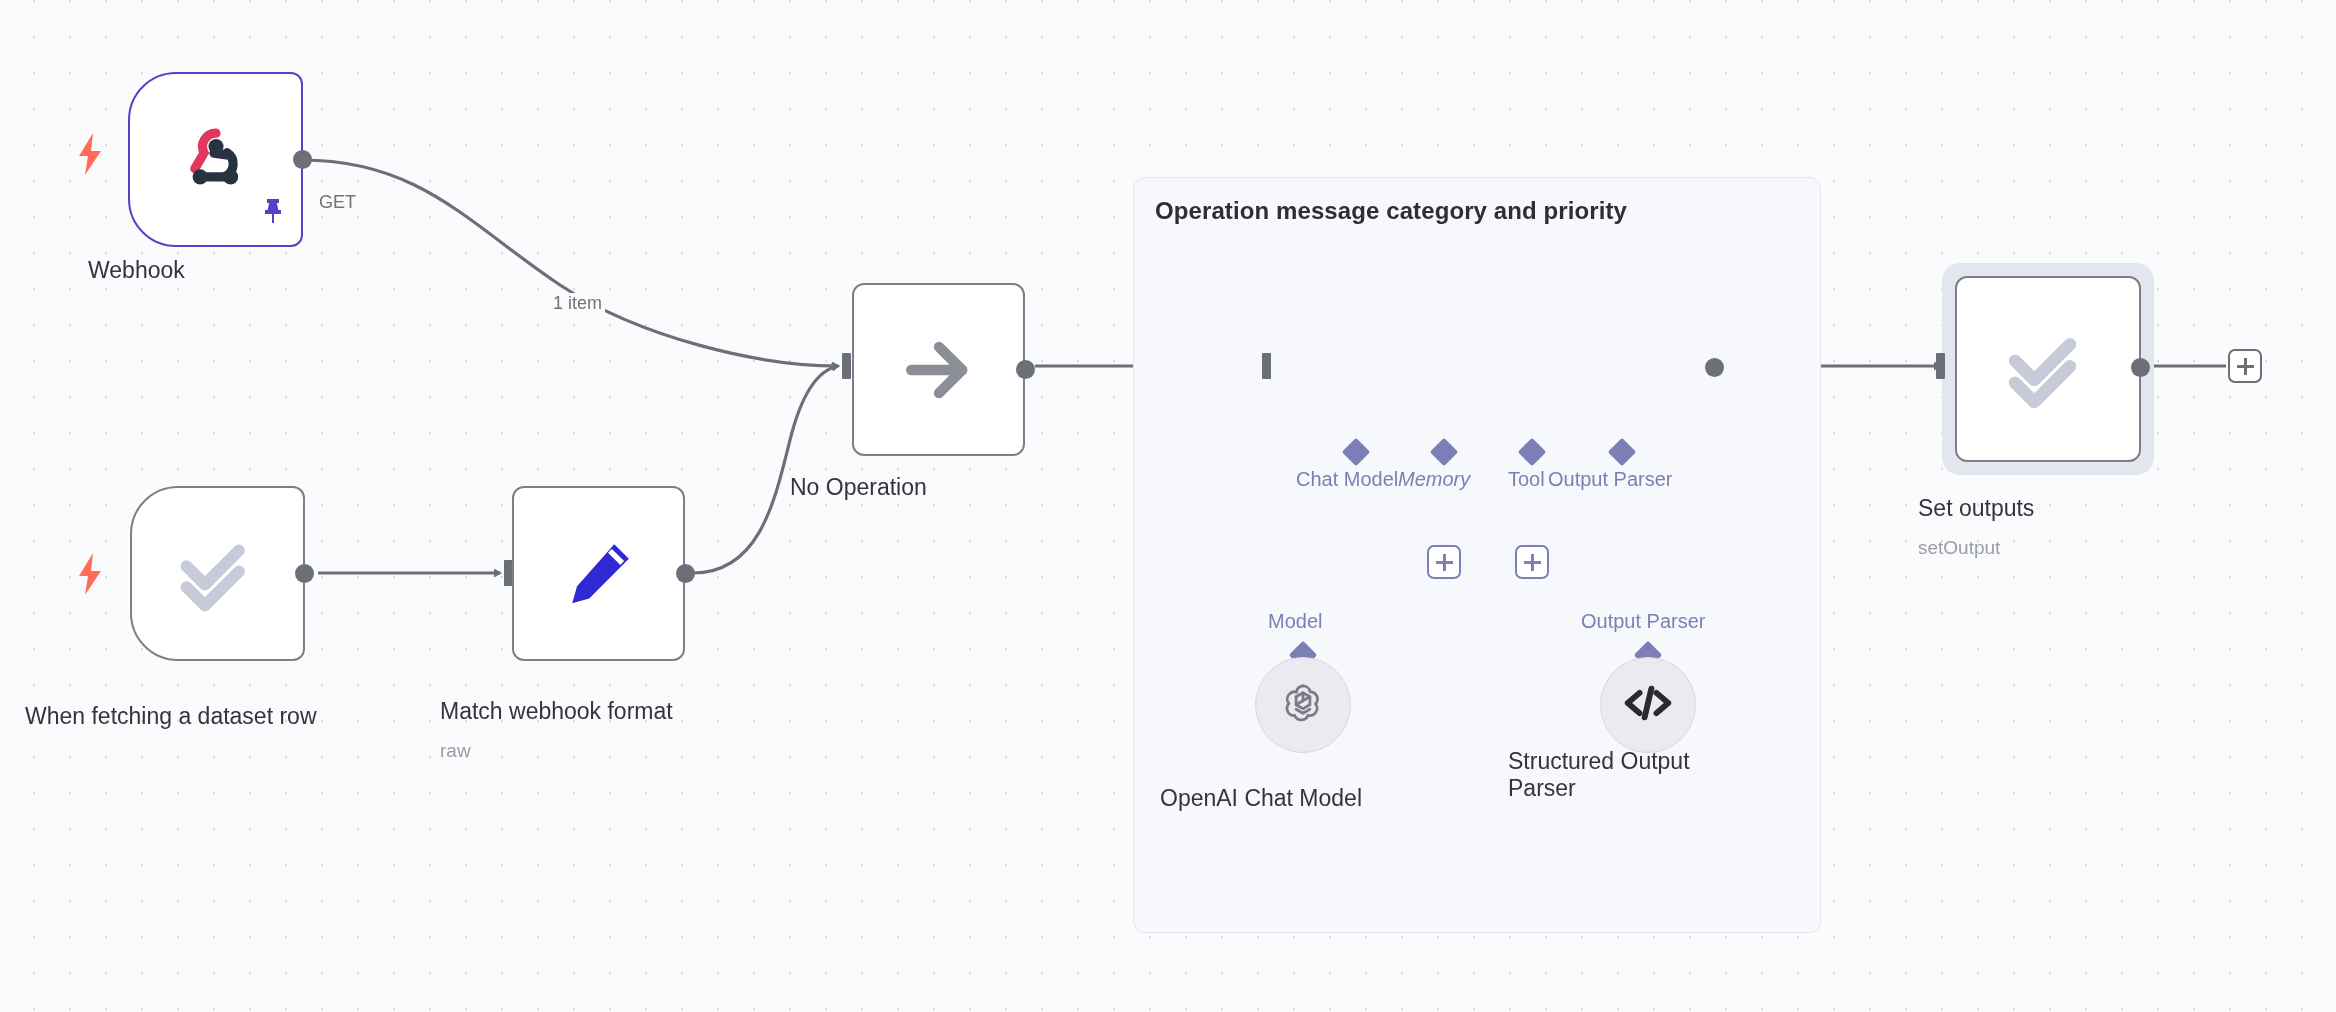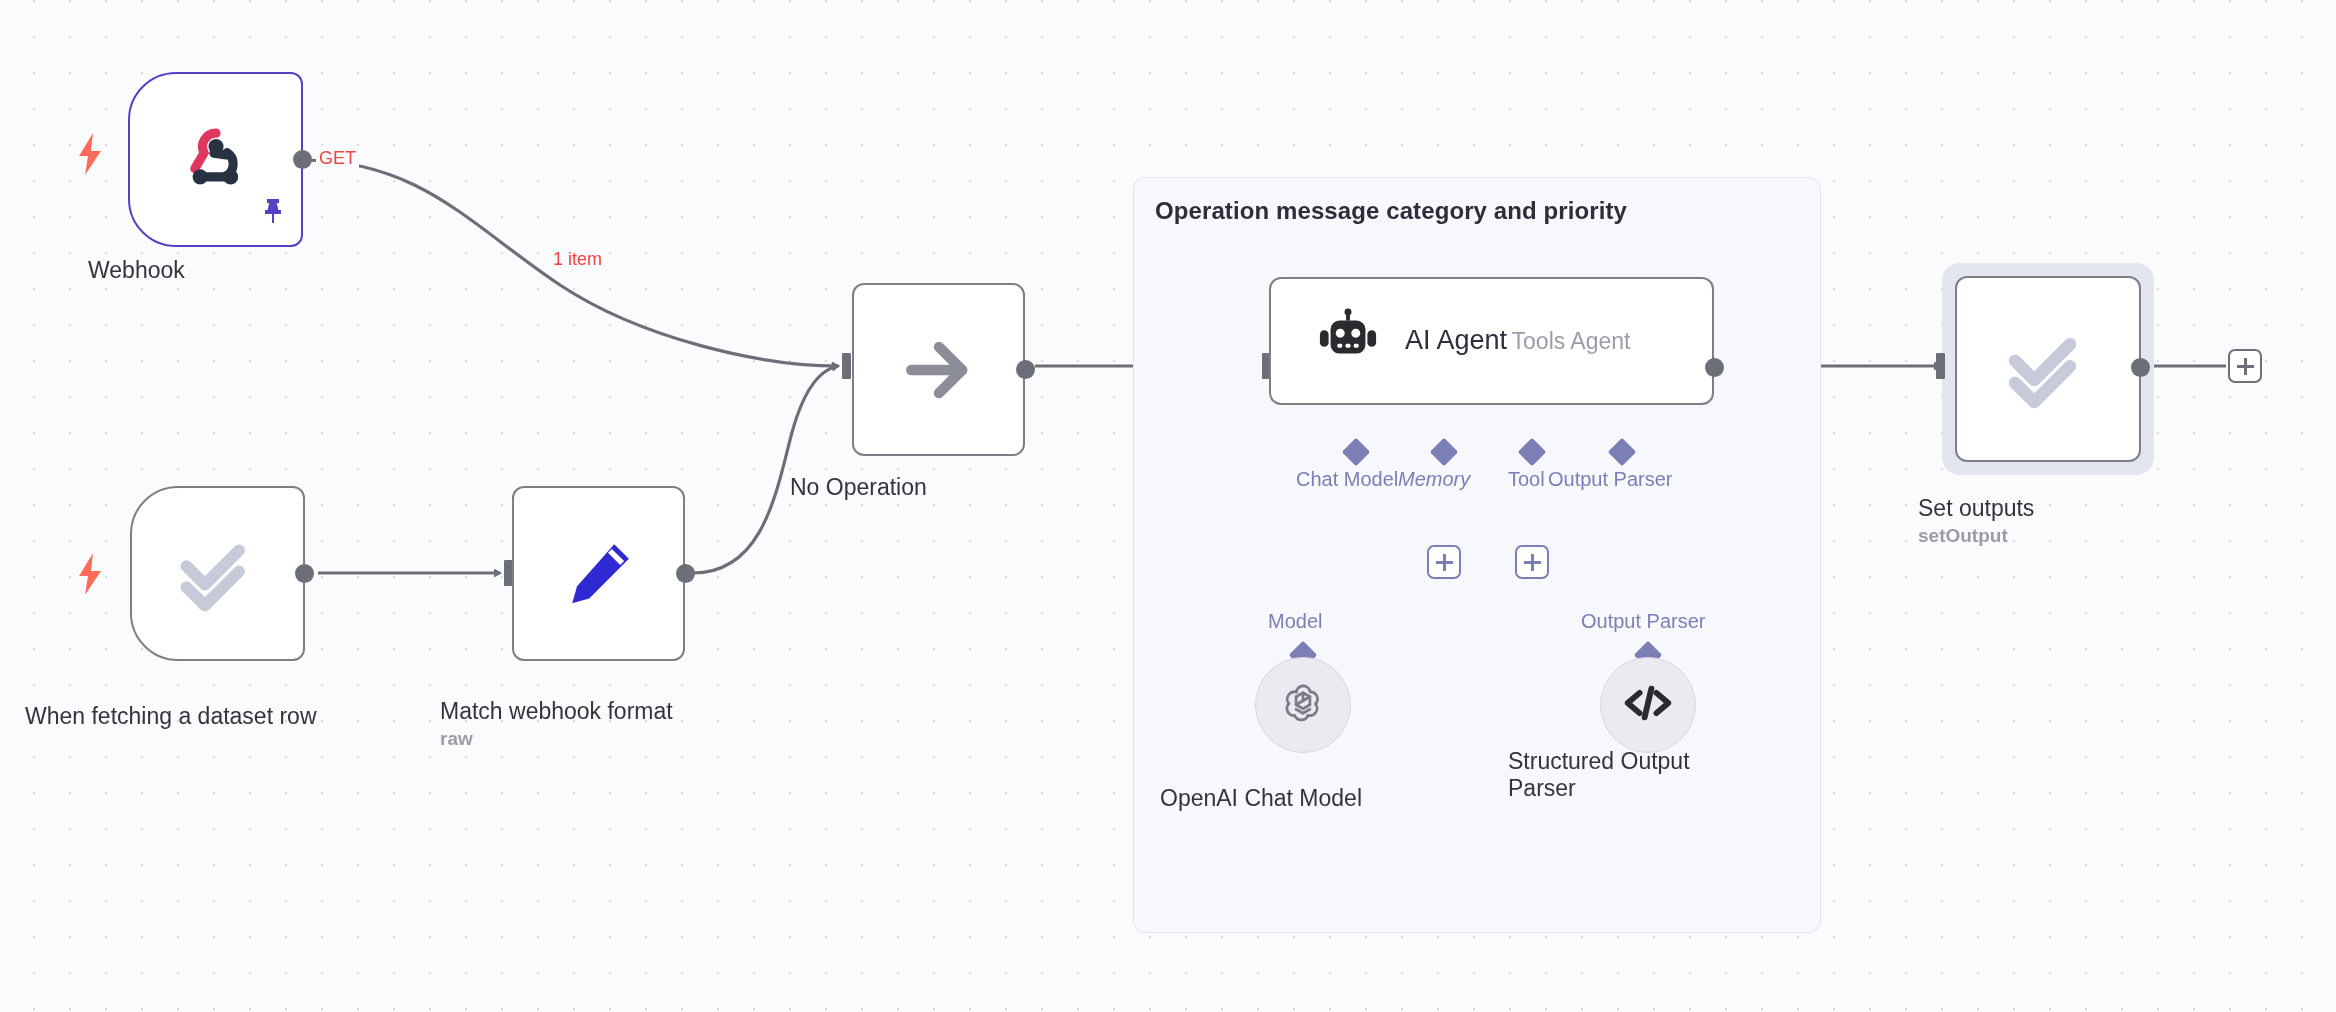--- a/index.html
+++ b/index.html
@@ -87,22 +87,21 @@
     position: absolute;
     font-size: 23px;
     color: #33343d;
     line-height: 1.18;
     white-space: pre-line;
   }
   .caption .sub {
     display: block;
     font-size: 19px;
     color: #9a9da8;
-    margin-top: 3px;
-    font-weight: bold;
+    margin-top: 15px;
   }
 
   
   .agent {
     position: absolute;
     left: 1269px;
     top: 277px;
     width: 445px;
     height: 128px;
     background: #fff;
@@ -158,24 +157,25 @@
     height: 20px;
     background: #7b7fb5;
     transform: rotate(45deg);
     border-radius: 2px;
   }
 
   
   .wire-label {
     position: absolute;
     font-size: 18px;
-    color: #ef4444;
+    color: #737373;
     background: #fafbfc;
     padding: 0 3px;
     white-space: nowrap;
+    margin-top: 44px;
   }
   .port-label {
     position: absolute;
     font-size: 20px;
     color: #7b7fb5;
     white-space: nowrap;
   }
 
   
   .plus-btn {
@@ -317,40 +317,20 @@
       <svg width="74" height="74" viewBox="0 0 64 64">
         <path d="M8 32 L52 32" stroke="#8b8d97" stroke-width="9" fill="none" stroke-linecap="round"></path>
         <path d="M32 12 L52 32 L32 52" stroke="#8b8d97" stroke-width="9" fill="none" stroke-linecap="round" stroke-linejoin="round"></path>
       </svg>
     </span>
   </div>
   <div class="port-out" style="left:1016px; top:360px;"></div>
   <div class="caption" style="left:790px; top:466px; width:300px;margin-top:8px;">No Operation</div>
 
   <div class="port-in" style="left:1262px; top:353px;"></div>
-  <div class="agent">
-    <span>
-      <svg width="62" height="62" viewBox="0 0 64 64">
-        <rect x="30" y="4" width="4" height="9" fill="#2b2b2f"></rect>
-        <circle cx="32" cy="4" r="3.6" fill="#2b2b2f"></circle>
-        <rect x="14" y="13" width="36" height="34" rx="9" fill="#2b2b2f"></rect>
-        <rect x="3" y="23" width="9" height="17" rx="4.5" fill="#2b2b2f"></rect>
-        <rect x="52" y="23" width="9" height="17" rx="4.5" fill="#2b2b2f"></rect>
-        <circle cx="24" cy="26" r="4.6" fill="#ffffff"></circle>
-        <circle cx="40" cy="26" r="4.6" fill="#ffffff"></circle>
-        <rect x="21" y="37" width="5" height="4" rx="1.4" fill="#ffffff"></rect>
-        <rect x="29.5" y="37" width="5" height="4" rx="1.4" fill="#ffffff"></rect>
-        <rect x="38" y="37" width="5" height="4" rx="1.4" fill="#ffffff"></rect>
-      </svg>
-    </span>
-    <span class="agent-text">
-      <span class="title">AI Agent</span>
-      <span class="subtitle">Tools Agent</span>
-    </span>
-  </div>
   <div class="port-out" style="left:1705px; top:358px;"></div>
 
   <div class="diamond" style="left:1346px; top:442px;"></div>
   <div class="diamond" style="left:1434px; top:442px;"></div>
   <div class="diamond" style="left:1522px; top:442px;"></div>
   <div class="diamond" style="left:1612px; top:442px;"></div>
 
   <div class="port-label" style="left:1296px; top:468px;">Chat Model</div>
   <div class="port-label" style="left:1398px; top:468px;font-style:italic;">Memory</div>
   <div class="port-label" style="left:1508px; top:468px;">Tool</div>

